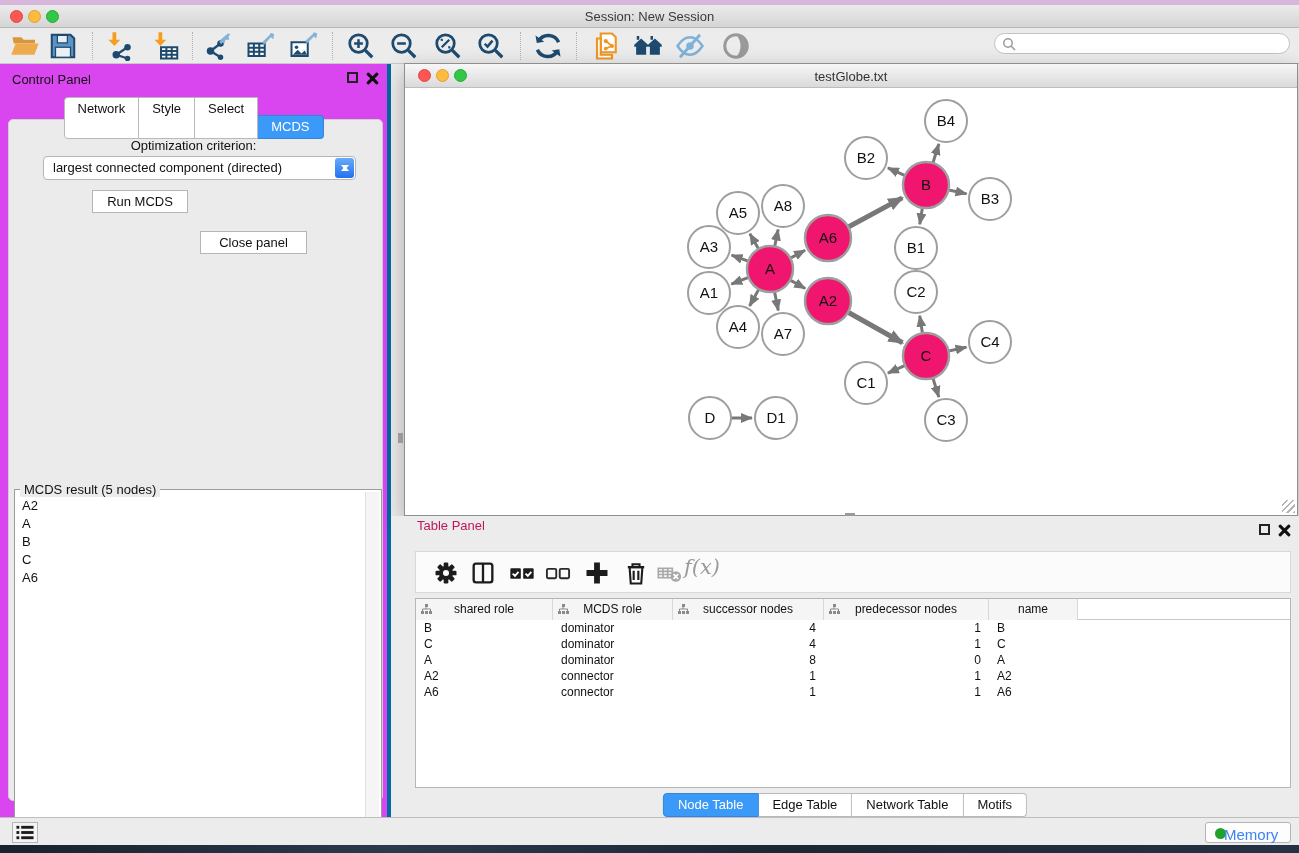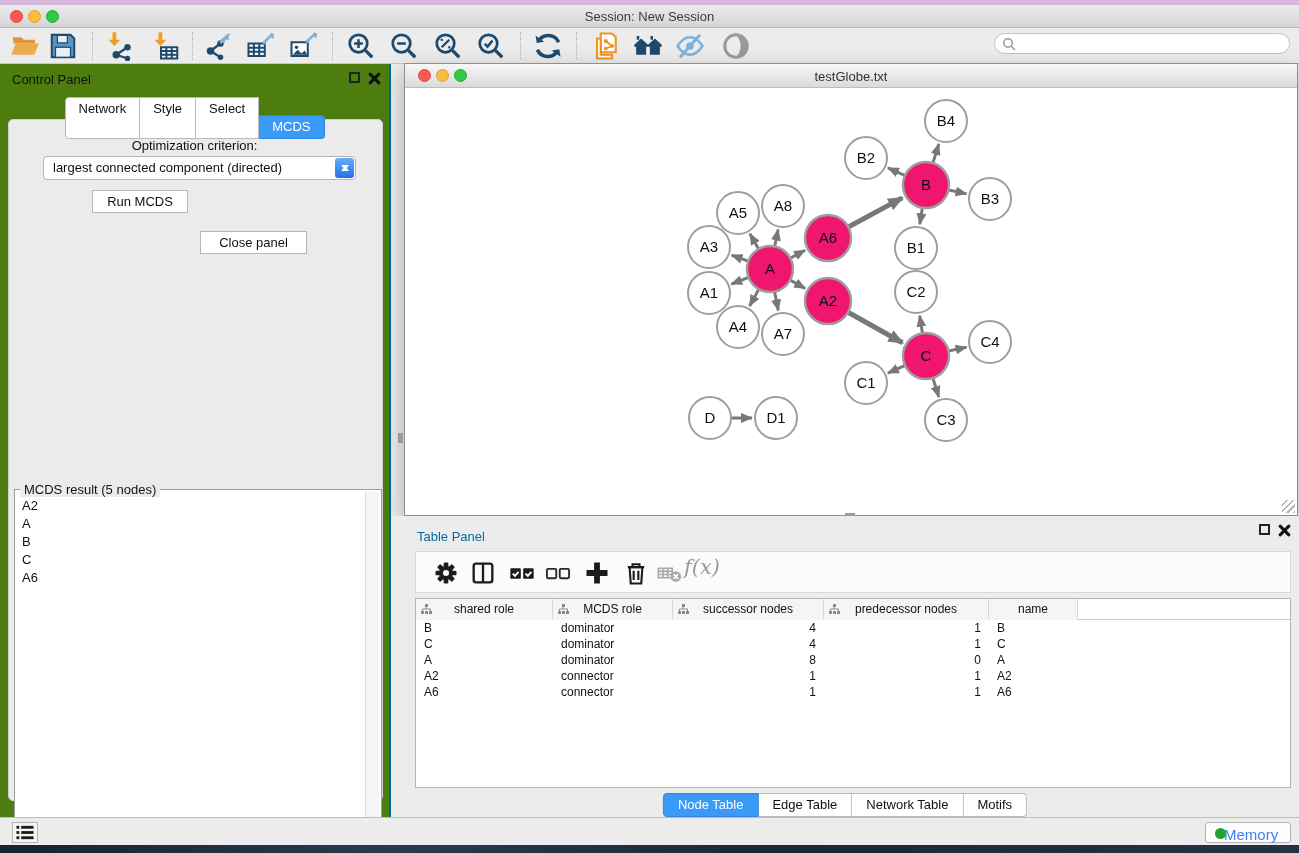--- a/index.html
+++ b/index.html
@@ -18,21 +18,21 @@
   #titlebar .title { position:absolute; width:100%; text-align:center; top:4px; font-size:13px; color:#3a3a3a; }
   
   #toolbar { position:absolute; left:0; top:23px; width:100%; height:36px; background:#ececec; border-bottom:1px solid #c9c9c9; }
   .tbicon { position:absolute; top:3px; width:30px; height:30px; cursor:default; }
   .tbsep { position:absolute; top:4px; width:0; height:28px; border-left:1px dotted #b0b0b0; }
   #search-box { position:absolute; right:9px; top:5px; width:296px; height:21px; background:#fff;
     border:1px solid #c2c2c2; border-radius:11px; }
   #search-box svg { position:absolute; left:7px; top:3px; }
   #search-box input { position:absolute; left:24px; top:1px; width:262px; height:17px; border:none; outline:none; font-size:12px; background:transparent; }
   
-  #control-panel { position:absolute; left:0; top:59px; width:391px; height:753px; background:#4d7c0f; border-right:2px solid #0369a1; }
+  #control-panel { position:absolute; left:0; top:59px; width:391px; height:753px; background:#d946ef; border-right:4px solid #0369a1; }
   #cp-header { position:relative; height:30px; }
   #cp-header .ptitle { position:absolute; left:12px; top:8px; font-size:13px; color:#111; }
   .win-btns { position:absolute; right:8px; top:8px; display:flex; gap:8px; }
   .float-btn { width:11px; height:11px; border:2px solid #222; }
   .close-x { width:13px; height:13px; position:relative; }
   .close-x:before,.close-x:after { content:""; position:absolute; left:-1px; top:5px; width:15px; height:3px; background:#111; border-radius:1px; }
   .close-x:before { transform:rotate(45deg); } .close-x:after { transform:rotate(-45deg); }
   #cp-tabs { position:absolute; left:50%; transform:translateX(-50%); top:33px; display:flex; z-index:3; }
   .tab { font-size:13px; padding:3px 13px 4px; background:#fff; border:1px solid #b9b9b9; border-left:none; color:#111; }
   .tab:first-child { border-left:1px solid #b9b9b9; border-radius:4px 0 0 4px; }
@@ -62,21 +62,21 @@
   #net-titlebar { position:absolute; left:0; top:0; width:100%; height:24px;
     background:linear-gradient(#f7f7f7,#dadada); border-bottom:1px solid #bdbdbd; }
   #net-titlebar .title { position:absolute; width:100%; text-align:center; top:5px; font-size:13px; color:#333; }
   #net-canvas { position:absolute; left:0; top:24px; width:892px; height:427px; background:#fff; }
   #resize-grip { position:absolute; right:2px; bottom:2px; width:13px; height:13px;
     background:repeating-linear-gradient(135deg,transparent 0 3px,#b5b5b5 3px 4.5px); }
   .splitter-handle { position:absolute; background:#9a9a9a; }
   
   #table-panel { position:absolute; left:391px; top:511px; width:908px; height:301px; background:#ececec; }
   #tp-header { position:relative; height:28px; }
-  #tp-header .ptitle { position:absolute; left:26px; top:13px; font-size:13px; color:#0369a1; }
+  #tp-header .ptitle { position:absolute; left:26px; top:2px; font-size:13px; color:#be185d; }
   #tp-toolbar { position:absolute; left:24px; top:35px; width:876px; height:42px; background:#fbfbfb; border:1px solid #d8d8d8; }
   .tpicon { position:absolute; top:7px; width:28px; height:28px; }
   #fx-label { position:absolute; left:268px; top:3px; font-family:"DejaVu Serif", serif; font-style:italic; font-size:21px; color:#9a9a9a; }
   #node-table { position:absolute; left:24px; top:82px; width:876px; height:190px; background:#fff; border:1px solid #b5b5b5; overflow:hidden; }
   #nt-header { display:flex; height:21px; border-bottom:1px solid #c9c9c9; }
   .hcell { position:relative; height:21px; background:#f5f5f5; border-right:1px solid #d8d8d8;
     font-size:12px; color:#111; text-align:center; line-height:21px; }
   .hcell svg { position:absolute; left:5px; top:5px; }
   .trow { display:flex; height:16px; }
   .tcell { font-size:12px; color:#111; line-height:16px; padding:0 8px; white-space:nowrap; }

